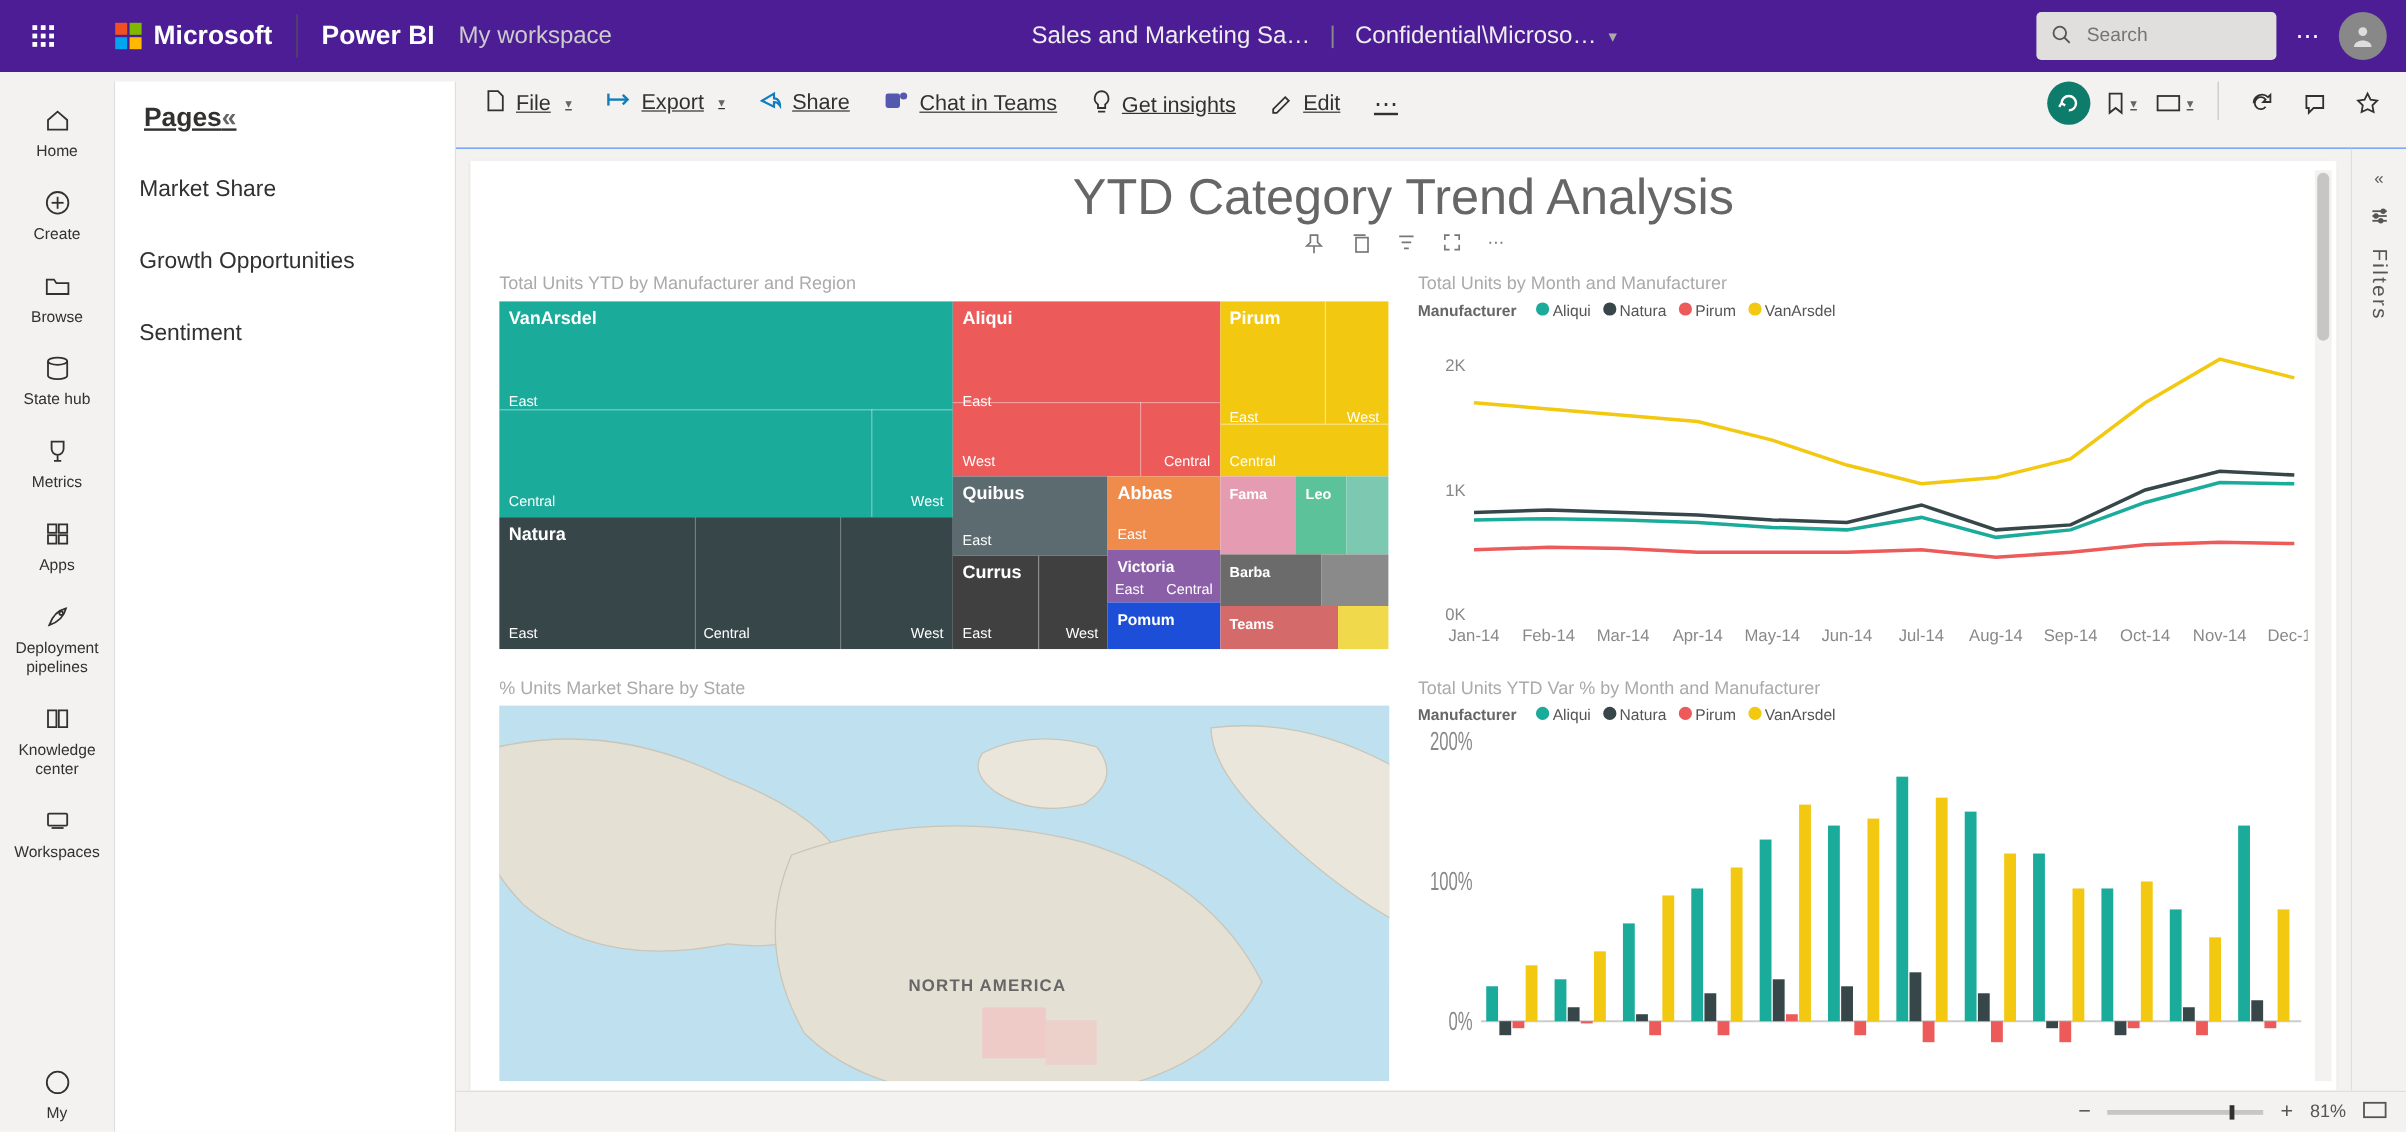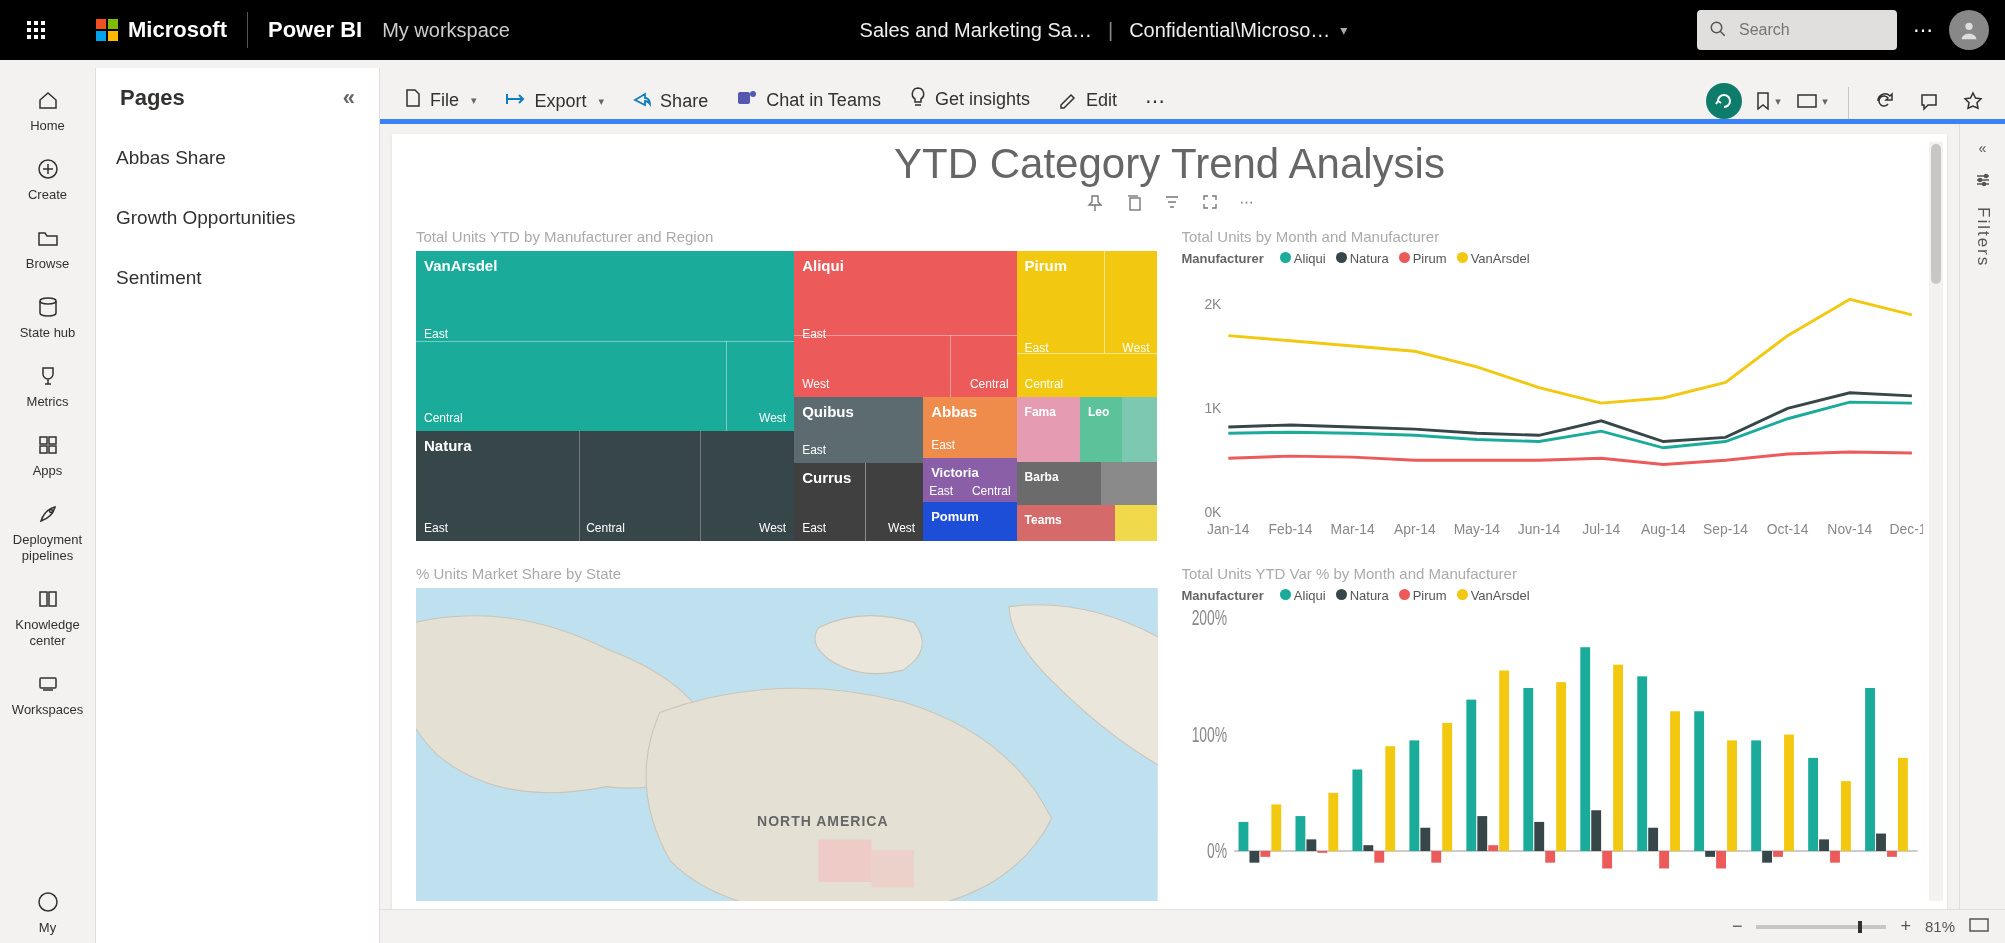--- a/index.html
+++ b/index.html
@@ -1,19 +1,19 @@
 <!DOCTYPE html>
 <html><head>
 <meta charset="utf-8">
 <style>
 * { margin:0; padding:0; box-sizing:border-box; font-family:"Segoe UI",Arial,sans-serif; }
 body { width:2005px; height:943px; background:#f3f2f1; overflow:hidden; font-size:14px; color:#323130; }
 
 
-.topbar { height:60px; background:#000000; display:flex; align-items:center; color:#fff; padding:0 16px; }
+.topbar { height:60px; background:#4c1d95; display:flex; align-items:center; color:#fff; padding:0 16px; }
 .topbar .waffle { width:40px; height:40px; display:flex; align-items:center; justify-content:center; cursor:pointer; }
 .topbar .ms-logo { display:flex; align-items:center; margin-left:40px; gap:10px; font-size:22px; font-weight:600; }
 .topbar .ms-logo svg { flex:none; }
 .topbar .divider { width:1px; height:36px; background:#555; margin:0 20px; }
 .topbar .brand { font-size:22px; font-weight:600; }
 .topbar .workspace { font-size:20px; color:#ccc; margin-left:20px; }
 .topbar .center { flex:1; display:flex; justify-content:center; align-items:center; gap:10px; font-size:20px; color:#eee; }
 .topbar .center .sep { color:#888; margin:0 6px; }
 .topbar .right { display:flex; align-items:center; gap:16px; }
 .topbar .search { width:200px; height:40px; background:#e1dfdd; border-radius:4px; display:flex; align-items:center; padding:0 12px; color:#555; gap:12px; }
@@ -21,26 +21,26 @@
 .topbar .dots { font-size:20px; cursor:pointer; }
 .topbar .avatar { width:40px; height:40px; border-radius:50%; background:#888; display:flex; align-items:center; justify-content:center; }
 
 
 .leftnav { position:absolute; top:68px; left:0; width:96px; bottom:0; background:#f3f2f1; border-right:1px solid #e1dfdd; display:flex; flex-direction:column; align-items:center; padding-top:10px; gap:6px; }
 .leftnav .item { width:100%; display:flex; flex-direction:column; align-items:center; padding:8px 0; cursor:pointer; font-size:13px; color:#323130; gap:4px; }
 .leftnav .ico { width:28px; height:28px; display:flex; align-items:center; justify-content:center; }
 
 
 .pages { position:absolute; top:68px; left:96px; width:284px; bottom:0; background:#fff; border-right:1px solid #e1dfdd; }
-.pages .head { height:60px; display:flex; align-items:center; justify-content:space-between; padding:0 24px; font-size:22px; font-weight:600; }
+.pages .head { height:60px; display:flex; align-items:center; padding:0 24px; font-size:22px; font-weight:600;text-decoration:underline; }
 .pages .pg { height:60px; display:flex; align-items:center; padding:0 20px; font-size:19px; cursor:pointer; }
 .pages .pg.active { background:#edebe9; font-weight:600; border-left:4px solid #000; padding-left:16px; }
 
 
-.toolbar { position:absolute; top:68px; left:380px; right:0; height:56px; background:#f3f2f1; display:flex; align-items:flex-end; padding:0 14px; gap:8px; border-bottom:5px solid #3b82f6; }
+.toolbar { position:absolute; top:68px; left:380px; right:0; height:56px; background:#f3f2f1; display:flex; align-items:flex-start; padding:0 14px; gap:8px; border-bottom:1px solid #3b82f6;text-decoration:underline; }
 .toolbar .btn { display:flex; align-items:center; gap:8px; padding:6px 10px; font-size:18px; cursor:pointer; border-radius:4px; }
 .toolbar .spacer { flex:1; }
 .toolbar .round { width:36px; height:36px; border-radius:50%; background:#0e7c6b; display:flex; align-items:center; justify-content:center; color:#fff; }
 .toolbar .iconbtn { width:36px; height:36px; display:flex; align-items:center; justify-content:center; cursor:pointer; border-radius:4px; }
 .toolbar .vdiv { width:1px; height:32px; background:#c8c6c4; margin:0 10px; }
 .toolbar .chev { font-size:11px; color:#666; margin-left:4px; }
 
 
 .canvas-wrap { position:absolute; top:124px; left:380px; right:46px; bottom:34px; background:#f3f2f1; padding:10px 12px 0 12px; overflow:hidden; }
 .canvas { background:#fff; width:100%; height:100%; box-shadow:0 1px 3px rgba(0,0,0,0.1); padding:6px 24px; position:relative; }
@@ -236,21 +236,21 @@
       <span>My</span>
     </div>
 </div>
 
 <div class="pages">
   <div class="head">
     <span>Pages</span>
     <span style="color:#666;cursor:pointer;">«</span>
   </div>
   <div class="pg">
-      <span>Abbas Share</span>
+      <span>Market Share</span>
     </div>
   <div class="pg">
       <span>Growth Opportunities</span>
     </div>
   <div class="pg">
       <span>Sentiment</span>
     </div>
 </div>
 
 <div class="toolbar">

